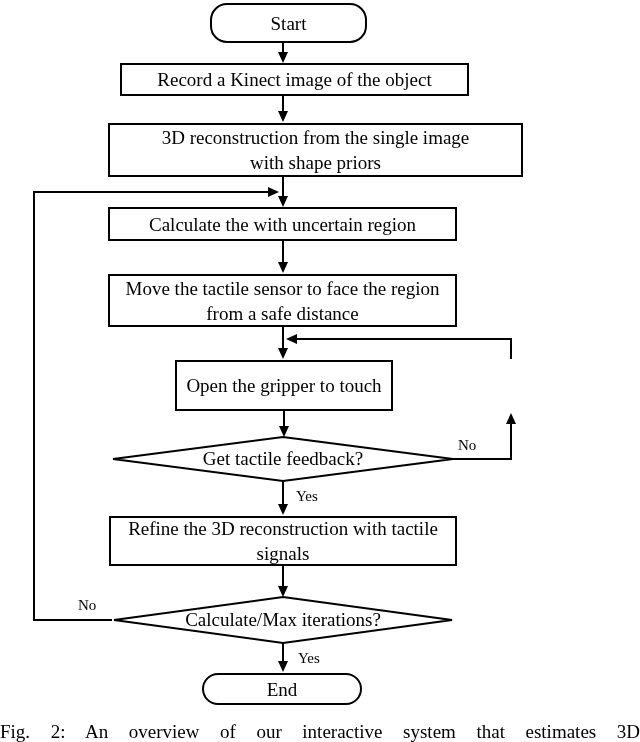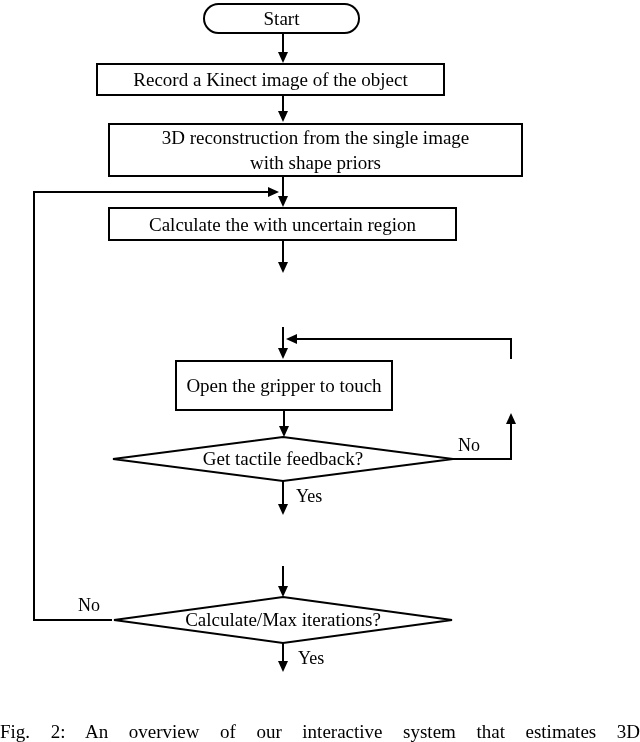--- a/index.html
+++ b/index.html
@@ -29,21 +29,21 @@
   .terminator { border-radius: 17px; }
   .dlabel {
     position: absolute;
     text-align: center;
     font-size: 19px;
     line-height: 22px;
     white-space: nowrap;
   }
   .elabel {
     position: absolute;
-    font-size: 18px;
+    font-size: 15px;
     line-height: 22px;
     white-space: nowrap;
   }
   .caption {
     position: absolute;
     left: 0;
     right: 0;
     top: 720px;
     font-size: 19px;
     line-height: 24px;
@@ -93,38 +93,43 @@
 
     <path d="M283 566 V586"></path>
     <polygon points="278,586 288,586 283,597" fill="#000000" stroke="none"></polygon>
 
     <polygon points="283,597 452,620 283,643 114,620" fill="#ffffff"></polygon>
 
     <path d="M283 643 V661"></path>
     <polygon points="278,661 288,661 283,672" fill="#000000" stroke="none"></polygon>
   </svg>
 
-  <div class="node terminator" style="left:203px; top:3px; width:157px; height:31px;">Start</div>
+  <div class="node terminator" style="left:210px; top:3px; width:157px; height:40px;">Start</div>
 
-  <div class="node" style="left:96px; top:63px; width:349px; height:33px;">Record a Kinect image of the object</div>
+  <div class="node" style="left:120px; top:63px; width:349px; height:33px;">Record a Kinect image of the object</div>
 
   <div class="node" style="left:108px; top:123px; width:415px; height:54px;">3D reconstruction from the single image
 with shape priors</div>
 
   <div class="node" style="left:108px; top:207px; width:349px; height:34px;">Calculate the with uncertain region</div>
 
+  <div class="node" style="left:108px; top:274px; width:349px; height:53px;">Move the tactile sensor to face the region
+from a safe distance</div>
 
   <div class="node" style="left:175px; top:360px; width:218px; height:51px;text-align:center;">Open the gripper to touch</div>
 
 
   <div class="dlabel" style="left:113px; top:448px; width:340px;">Get tactile feedback?</div>
 
+  <div class="node" style="left:109px; top:516px; width:348px; height:50px;">Refine the 3D reconstruction with tactile
+signals</div>
 
   <div class="dlabel" style="left:113px; top:609px; width:340px;">Calculate/Max iterations?</div>
 
+  <div class="node terminator" style="left:202px; top:673px; width:160px; height:32px;">End</div>
 
   <div class="elabel" style="left:458px; top:434px;">No</div>
 
   <div class="elabel" style="left:296px; top:485px;">Yes</div>
 
   <div class="elabel" style="left:78px; top:594px;">No</div>
 
   <div class="elabel" style="left:298px; top:647px;">Yes</div>
 
   <div class="caption">Fig. 2: An overview of our interactive system that estimates 3D</div>

